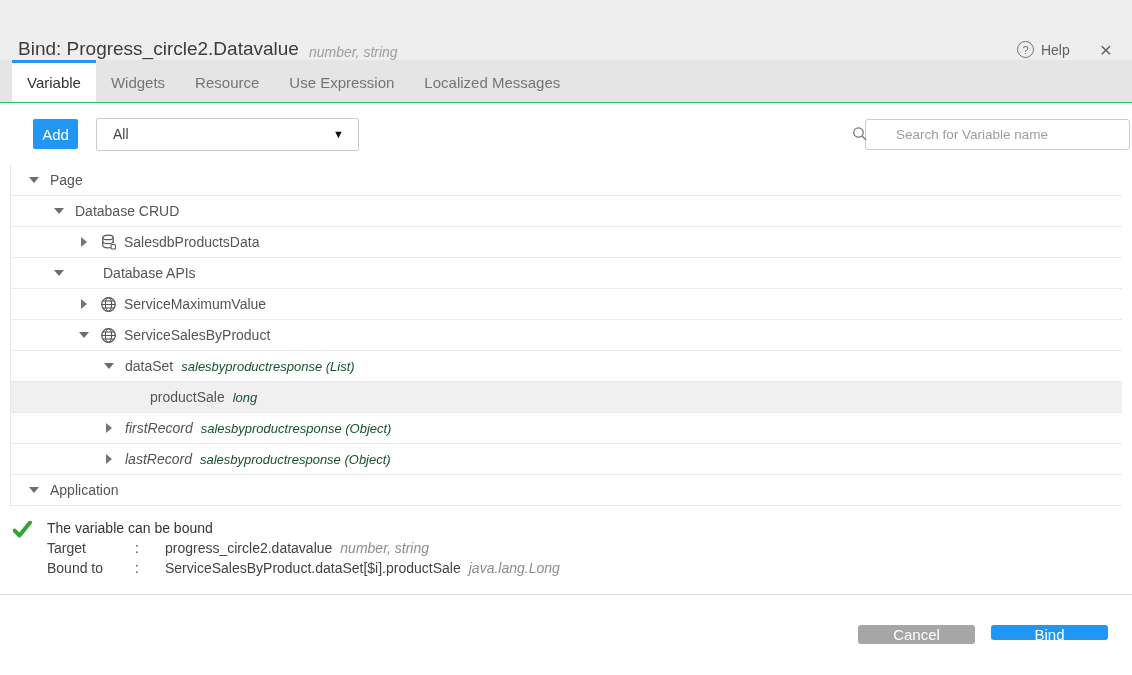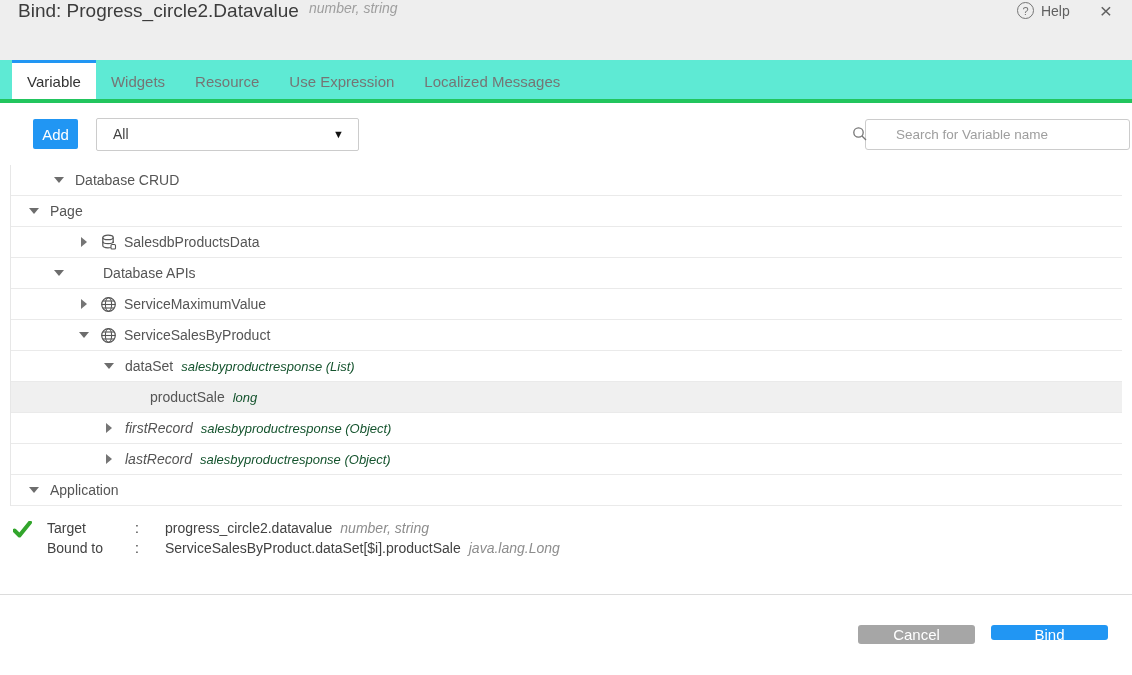--- a/index.html
+++ b/index.html
@@ -2,30 +2,30 @@
 <html style="--accent: #2196f3; --cancel: #a6a6a6;"><head>
 <meta charset="utf-8">
 <style>
   html,body{margin:0;padding:0;background:#fff;}
   .dialog{
     width:1132px;height:675px;position:relative;overflow:hidden;background:#fff;
     font-family:"Liberation Sans","DejaVu Sans",sans-serif;color:#424242;box-sizing:border-box;
   }
   *{box-sizing:border-box;}
   
-  .header{height:60px;background:#eeeeee;display:flex;align-items:flex-start;padding:0 20px 0 18px;}
+  .header{height:60px;background:#eeeeee;display:flex;align-items:flex-end;padding:0 20px 0 18px;}
   .title{font-size:19px;color:#3c3c3c;white-space:nowrap;}
   .subtitle{font-size:14px;color:#9e9e9e;font-style:italic;margin-left:10px;}
   .header-right{margin-left:auto;display:flex;align-items:center;}
   .help{display:flex;align-items:center;color:#616161;font-size:14px;cursor:pointer;}
   .help-circle{width:17px;height:17px;border:1px solid #757575;border-radius:50%;display:inline-flex;
     align-items:center;justify-content:center;font-size:11px;color:#757575;margin-right:7px;}
   .close-x{font-size:21px;color:#616161;margin-left:30px;cursor:pointer;line-height:1;}
   
-  .tabbar{height:43px;background:#5eead4;display:flex;align-items:stretch;padding-left:12px;border-bottom:4px solid #22c55e;}
+  .tabbar{height:43px;background:#e5e5e5;display:flex;align-items:stretch;padding-left:12px;border-bottom:1px solid #22c55e;}
   .tab{display:flex;align-items:center;padding:0 15px;font-size:15px;color:#757575;border-top:3px solid transparent;cursor:pointer;}
   .tab.active{background:#fff;border-top:3px solid var(--accent,#2196f3);color:#333;}
   
   .toolbar{height:62px;display:flex;align-items:center;padding:0 24px 0 33px;background:#fff;}
   .btn{border:none;border-radius:2px;color:#fff;font-size:15px;cursor:pointer;font-family:inherit;}
   .btn-add{width:45px;height:30px;background:var(--accent,#2196f3);}
   .filter{width:263px;height:33px;border:1px solid #ccc;border-radius:2px;margin-left:18px;display:flex;
     align-items:center;padding:0 14px 0 16px;font-size:14px;color:#424242;background:#fff;cursor:pointer;}
   .filter-caret{margin-left:auto;font-size:11px;color:#111;}
   .searchwrap{margin-left:auto;position:relative;width:265px;height:31px;}
@@ -92,31 +92,31 @@
     <div class="searchwrap">
       <svg width="16" height="16" viewBox="0 0 16 16">
         <circle cx="6.5" cy="6.5" r="4.7" fill="none" stroke="#757575" stroke-width="1.3"></circle>
         <line x1="10" y1="10" x2="14" y2="14" stroke="#757575" stroke-width="1.3"></line>
       </svg>
       <input class="search-input" type="text" placeholder="Search for Variable name" style="">
     </div>
   </div>
 
   <div class="tree" id="tree">
+      <div class="tree-row" style="padding-left: 16px;">
+        <span class="caret">
+          <span class="caret-down"></span>
+        </span>
+        <span class="node-label">Page</span>
+      </div>
       <div class="tree-row" style="padding-left: 41px;">
         <span class="caret">
           <span class="caret-down"></span>
         </span>
         <span class="node-label">Database CRUD</span>
-      </div>
-      <div class="tree-row" style="padding-left: 16px;">
-        <span class="caret">
-          <span class="caret-down"></span>
-        </span>
-        <span class="node-label">Page</span>
       </div>
       <div class="tree-row" style="padding-left: 66px;">
         <span class="caret">
           <span class="caret-right"></span>
         </span>
         <span class="node-icon">
           <svg width="17" height="17" viewBox="0 0 17 17">
             <ellipse cx="8" cy="3.4" rx="5.2" ry="2.2" fill="none" stroke="#555" stroke-width="1.2"></ellipse>
             <path d="M2.8 3.4 v8.2 c0 1.2 2.3 2.2 5.2 2.2 c1 0 2-.1 2.8-.35" fill="none" stroke="#555" stroke-width="1.2"></path>
             <path d="M13.2 3.4 v5.6" fill="none" stroke="#555" stroke-width="1.2"></path>
@@ -193,20 +193,21 @@
           <span class="caret-down"></span>
         </span>
         <span class="node-label">Application</span>
       </div>
     </div>
 
   <div class="status">
     <svg class="check-icon" width="19" height="17" viewBox="0 0 19 17">
       <path d="M1.5 9.5 L6.5 14.5 L17 1.5" fill="none" stroke="#32a52c" stroke-width="4" stroke-linecap="round" stroke-linejoin="round"></path>
     </svg>
+    <div class="status-msg">The variable can be bound</div>
     <div id="status-rows">
         <div class="status-row">
           <span class="status-label">Target</span>
           <span class="status-colon">:</span>
           <span class="status-value">progress_circle2.datavalue</span>
           <span class="status-type">number, string</span>
         </div>
         <div class="status-row">
           <span class="status-label">Bound to</span>
           <span class="status-colon">:</span>

